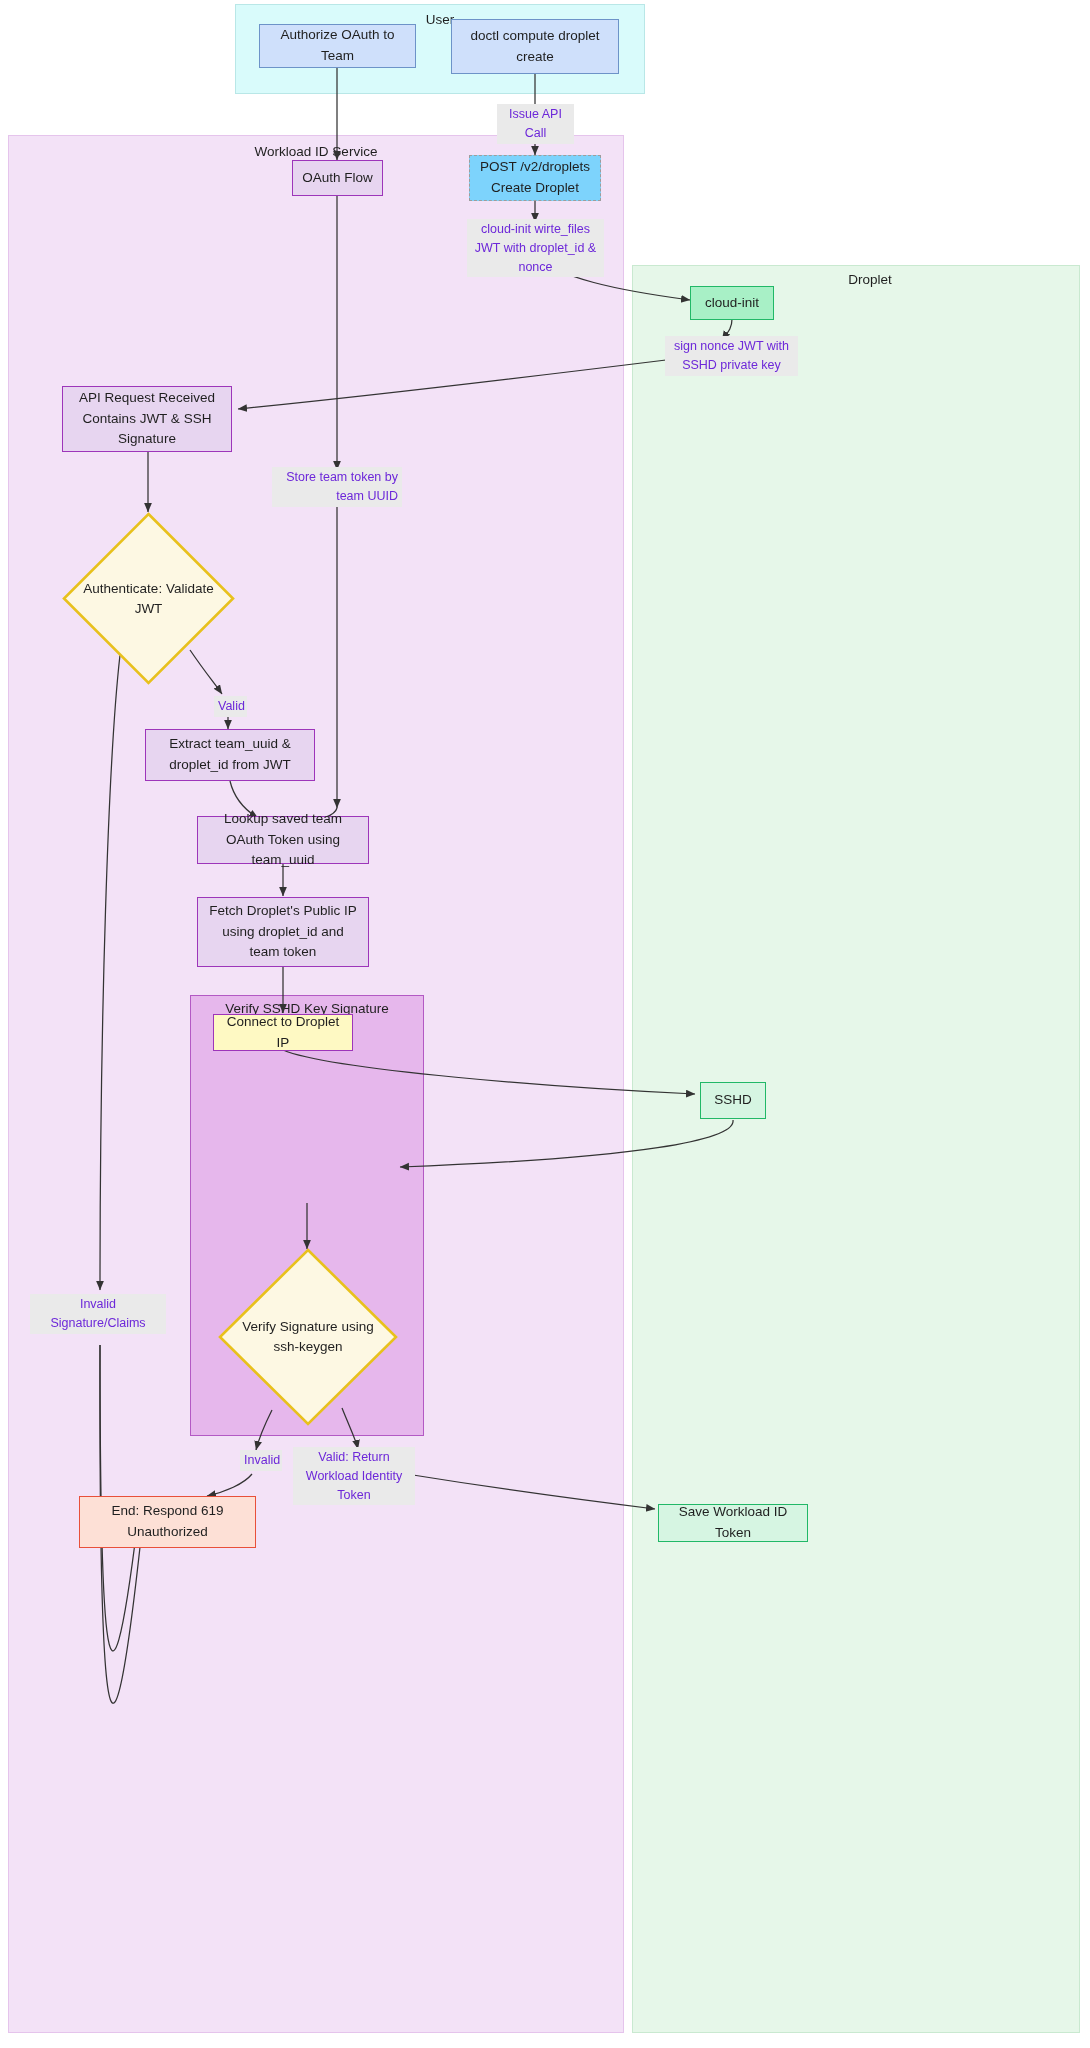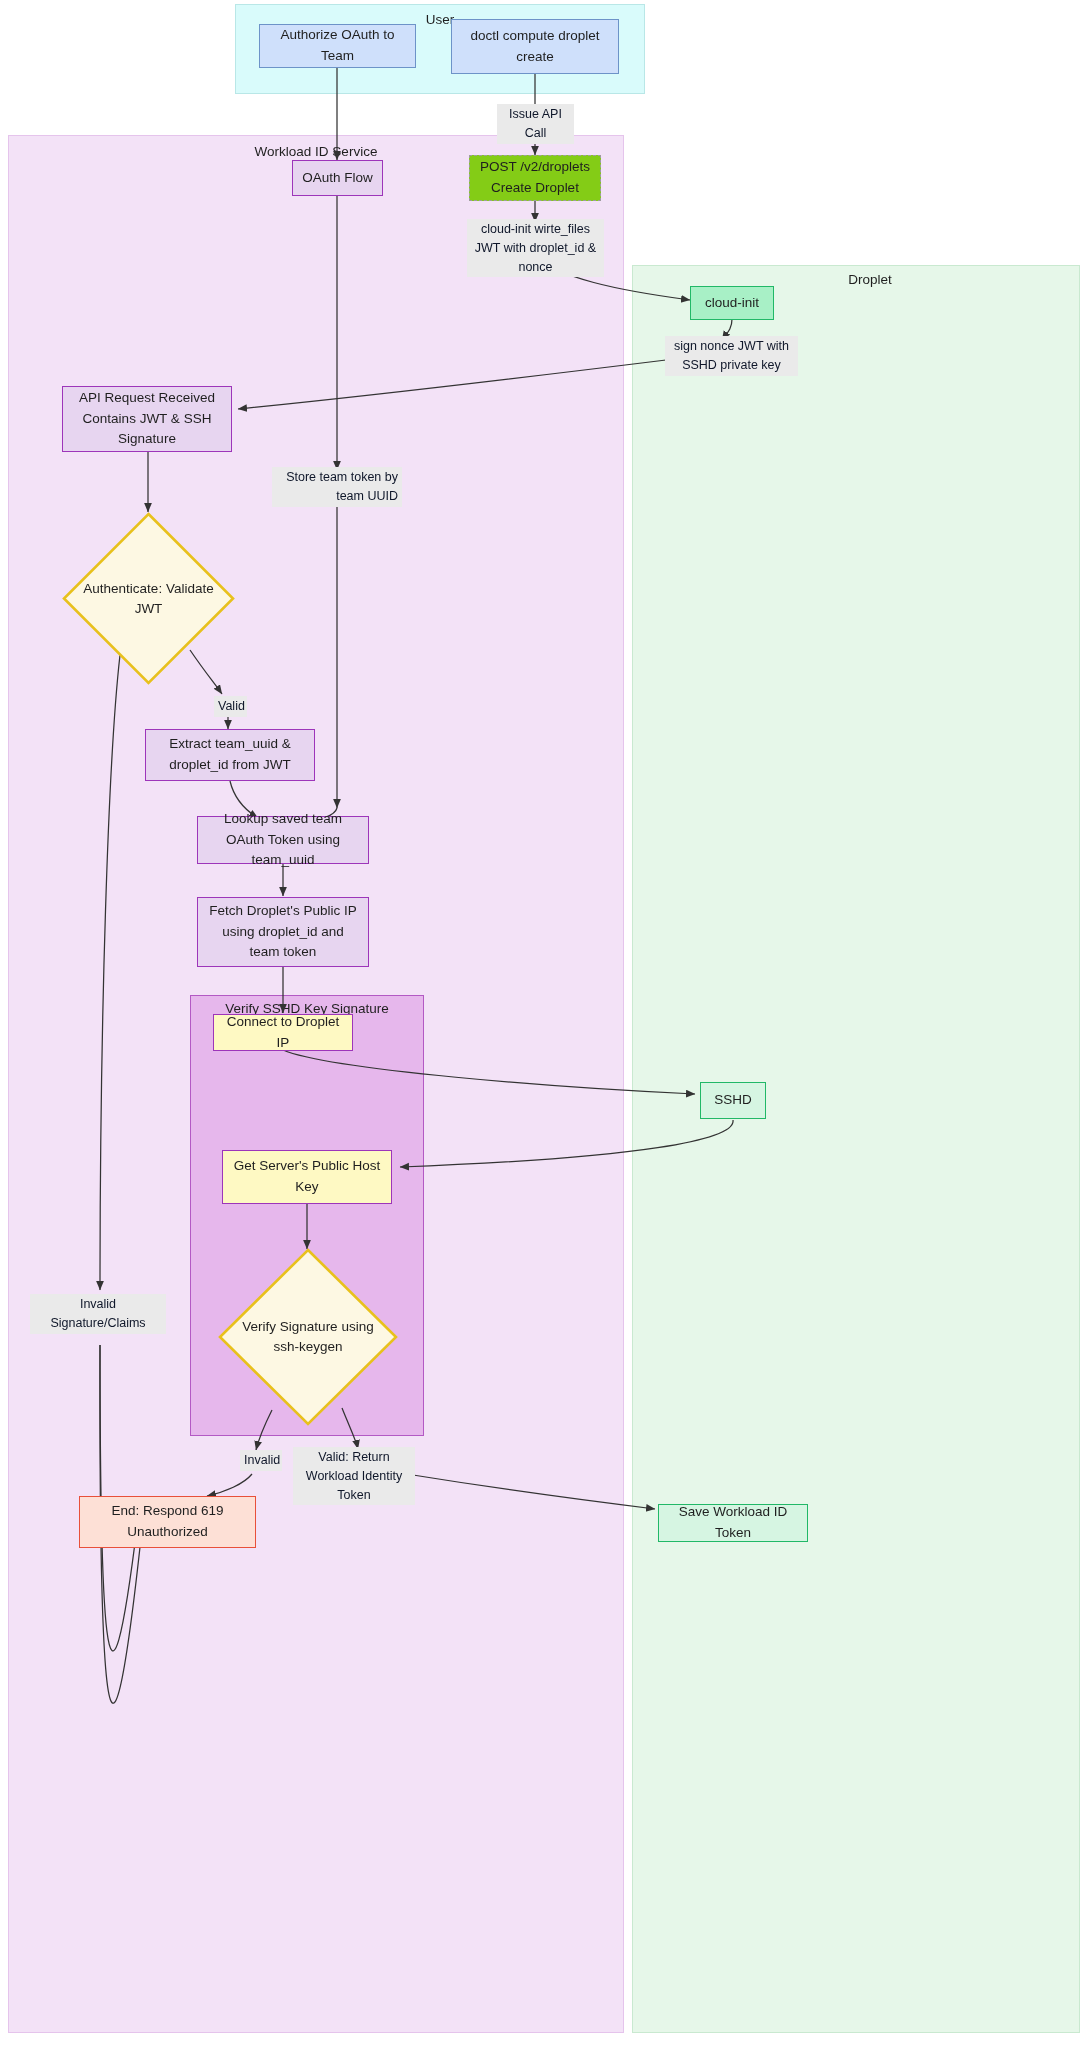--- a/index.html
+++ b/index.html
@@ -15,33 +15,33 @@
   .sg-verify{background:#e6b7ec;border:1px solid #b359c4;}
   .sg-title{position:absolute;left:0;right:0;text-align:center;font-size:13.5px;color:#1f1f1f;}
 
   
   .node{position:absolute;box-sizing:border-box;display:flex;align-items:center;
         justify-content:center;text-align:center;font-size:13.5px;line-height:1.55;
         color:#1f1f1f;padding:6px 8px;}
   .n-blue{background:#cfe0fb;border:1.6px solid #6d93c8;}
   .n-purple{background:#e7d5f0;border:1.8px solid #9d35ba;}
   .n-purple-lite{background:#fef9c3;border:1.6px solid #9d35ba;}
-  .n-dashed{background:#84cc16;border:1.6px dashed #9d9d9d;}
+  .n-dashed{background:#7dd3fc;border:1.6px dashed #9d9d9d;}
   .n-green{background:#a8f0c6;border:1.8px solid #21b867;}
   .n-green-lite{background:#d6f5e2;border:1.8px solid #21b867;}
   .n-red{background:#fde0d6;border:1.8px solid #e8503a;}
 
   
   .diamond{position:absolute;}
   .diamond .dshape{position:absolute;left:0;top:0;width:100%;height:100%;}
   .diamond .dlabel{position:absolute;left:12%;right:12%;top:50%;transform:translateY(-50%);
                    text-align:center;font-size:13.5px;line-height:1.5;color:#1f1f1f;}
 
   
-  .elabel{position:absolute;background:#eaeaea;color:#0f172a;font-size:12.5px;
+  .elabel{position:absolute;background:#eaeaea;color:#6d28d9;font-size:12.5px;
           line-height:1.5;text-align:center;padding:1px 4px;box-sizing:border-box;}
 </style>
 </head>
 <body>
 
 <div id="stage">
 
   <div class="subgraph sg-user" style="left:235px;top:4px;width:410px;height:90px;">
     <div class="sg-title" style="top:7px;">User</div>
   </div>
@@ -161,23 +161,20 @@
   </div>
 
   <div class="node n-purple-lite" style="left:213px;top:1014px;width:140px;height:37px;">
     <span>Connect to Droplet IP</span>
   </div>
 
   <div class="node n-green-lite" style="left:700px;top:1082px;width:66px;height:37px;">
     <span>SSHD</span>
   </div>
 
-  <div class="node n-purple-lite" style="left:222px;top:1150px;width:170px;height:54px;">
-    <span>Get Server's Public Host Key</span>
-  </div>
 
   <div class="diamond" style="left:218px;top:1248px;width:180px;height:178px;">
     <svg class="dshape" viewBox="0 0 180 178">
       <polygon points="90,2 178,89 90,176 2,89" fill="#fdf8e3" stroke="#e8c11c" stroke-width="2.6"></polygon>
     </svg>
     <div class="dlabel">Verify Signature using ssh-keygen</div>
   </div>
 
   <div class="node n-red" style="left:79px;top:1496px;width:177px;height:52px;">
     <span>End: Respond 619 Unauthorized</span>

